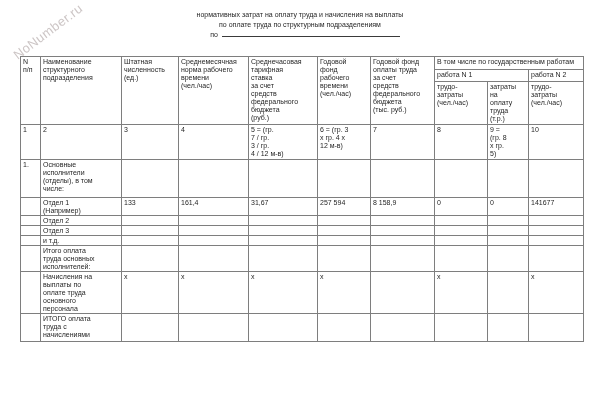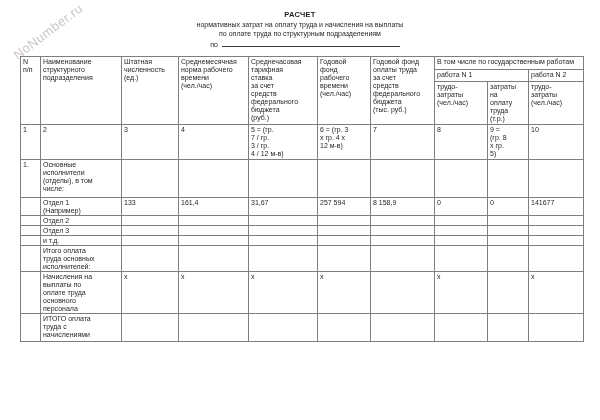--- a/index.html
+++ b/index.html
@@ -41,21 +41,20 @@
   tr.h23{height:23px;}
   tr.h39{height:39px;}
   tr.h28{height:28px;}
 </style>
 </head>
 <body>
 
 <div class="watermark">NoNumber.ru</div>
 
 <div class="title-block">
-  <div class="title-heading">РАСЧЕТ</div>
   <div>нормативных затрат на оплату труда и начисления на выплаты</div>
   <div>по оплате труда по структурным подразделениям</div>
   <div class="fill-line"><span>по</span><span class="blank"></span></div>
 </div>
 
 <table class="calc">
   <colgroup>
     <col style="width:20px">
       <col style="width:81px">
       <col style="width:57px">

